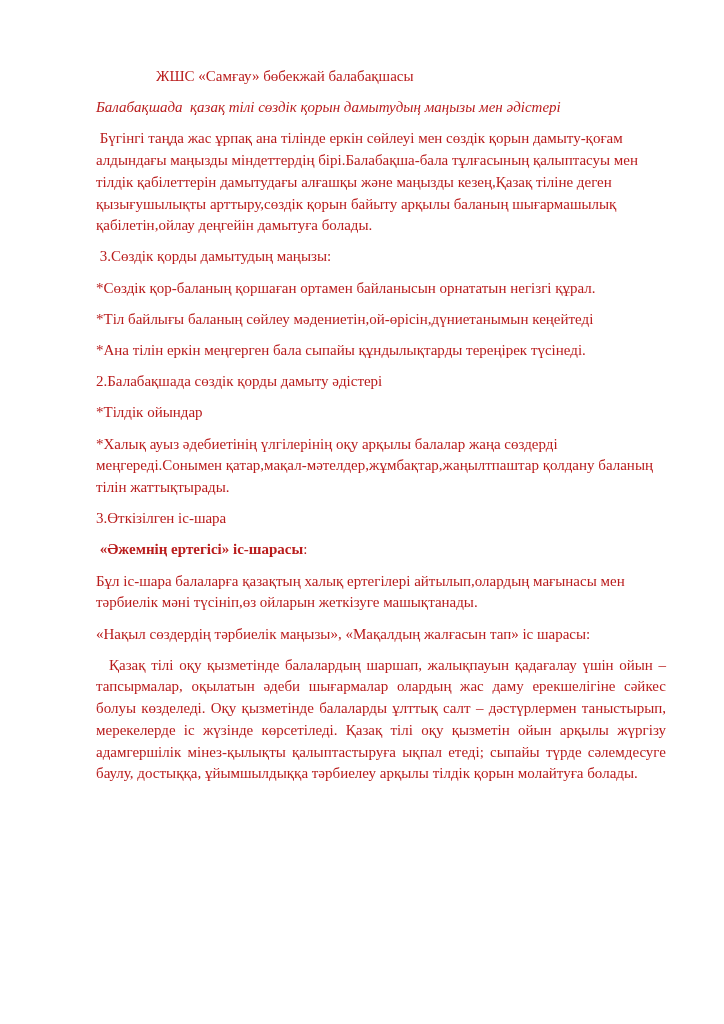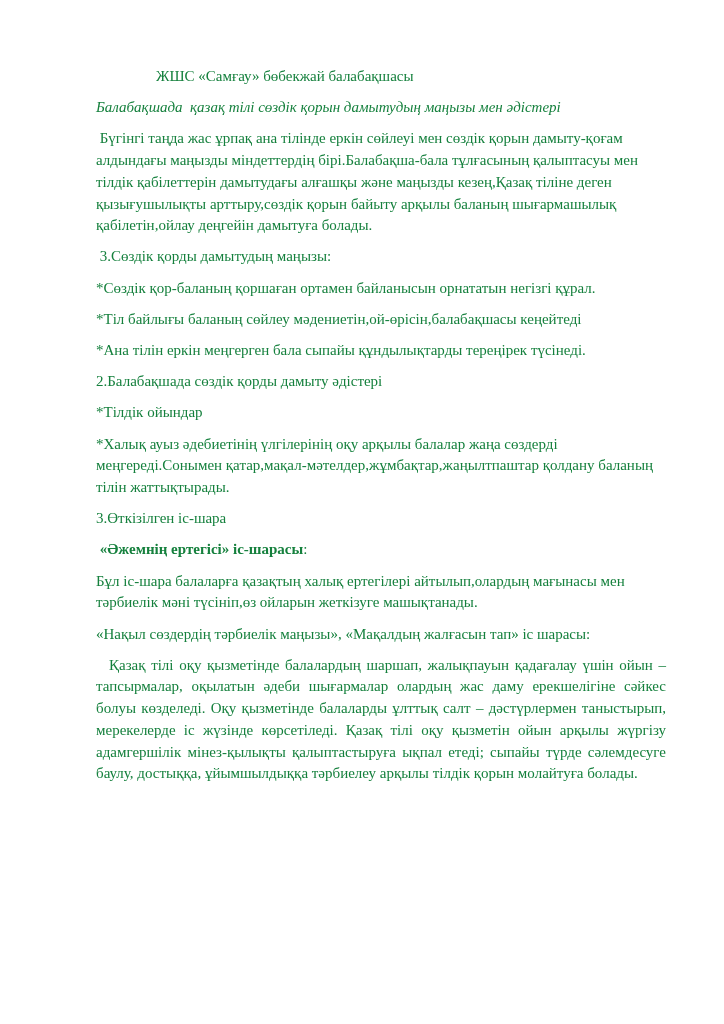--- a/index.html
+++ b/index.html
@@ -10,21 +10,21 @@
   .page {
     position: relative;
     width: 724px;
     height: 1024px;
     background: #ffffff;
     box-sizing: border-box;
     padding: 66px 58px 0 96px;
     font-family: "Liberation Serif", "DejaVu Serif", serif;
     font-size: 15px;
     line-height: 21.7px;
-    color: #15803d;
+    color: #b91c1c;
     overflow: hidden;
   }
   .page p, .page h1, .page h2 {
     margin: 0 0 9.5px 0;
     font-size: 15px;
     line-height: 21.7px;
     font-weight: normal;
     white-space: pre-wrap;
   }
   .doc-title {
@@ -59,21 +59,21 @@
   <h1 class="doc-title">ЖШС «Самғау» бөбекжай балабақшасы</h1>
 
   <h2 class="doc-subtitle">Балабақшада  қазақ тілі сөздік қорын дамытудың маңызы мен әдістері</h2>
 
   <p> Бүгінгі таңда жас ұрпақ ана тілінде еркін сөйлеуі мен сөздік қорын дамыту-қоғам алдындағы маңызды міндеттердің бірі.Балабақша-бала тұлғасының қалыптасуы мен тілдік қабілеттерін дамытудағы алғашқы және маңызды кезең,Қазақ тіліне деген қызығушылықты арттыру,сөздік қорын байыту арқылы баланың шығармашылық қабілетін,ойлау деңгейін дамытуға болады.</p>
 
   <p> 3.Сөздік қорды дамытудың маңызы:</p>
 
   <p>*Сөздік қор-баланың қоршаған ортамен байланысын орнататын негізгі құрал.</p>
 
-  <p>*Тіл байлығы баланың сөйлеу мәдениетін,ой-өрісін,балабақшасы кеңейтеді</p>
+  <p>*Тіл байлығы баланың сөйлеу мәдениетін,ой-өрісін,дүниетанымын кеңейтеді</p>
 
   <p>*Ана тілін еркін меңгерген бала сыпайы құндылықтарды тереңірек түсінеді.</p>
 
   <p>2.Балабақшада сөздік қорды дамыту әдістері</p>
 
   <p>*Тілдік ойындар</p>
 
 
   <p>*Халық ауыз әдебиетінің үлгілерінің оқу арқылы балалар жаңа сөздерді меңгереді.Сонымен қатар,мақал-мәтелдер,жұмбақтар,жаңылтпаштар қолдану баланың тілін жаттықтырады.</p>
 

